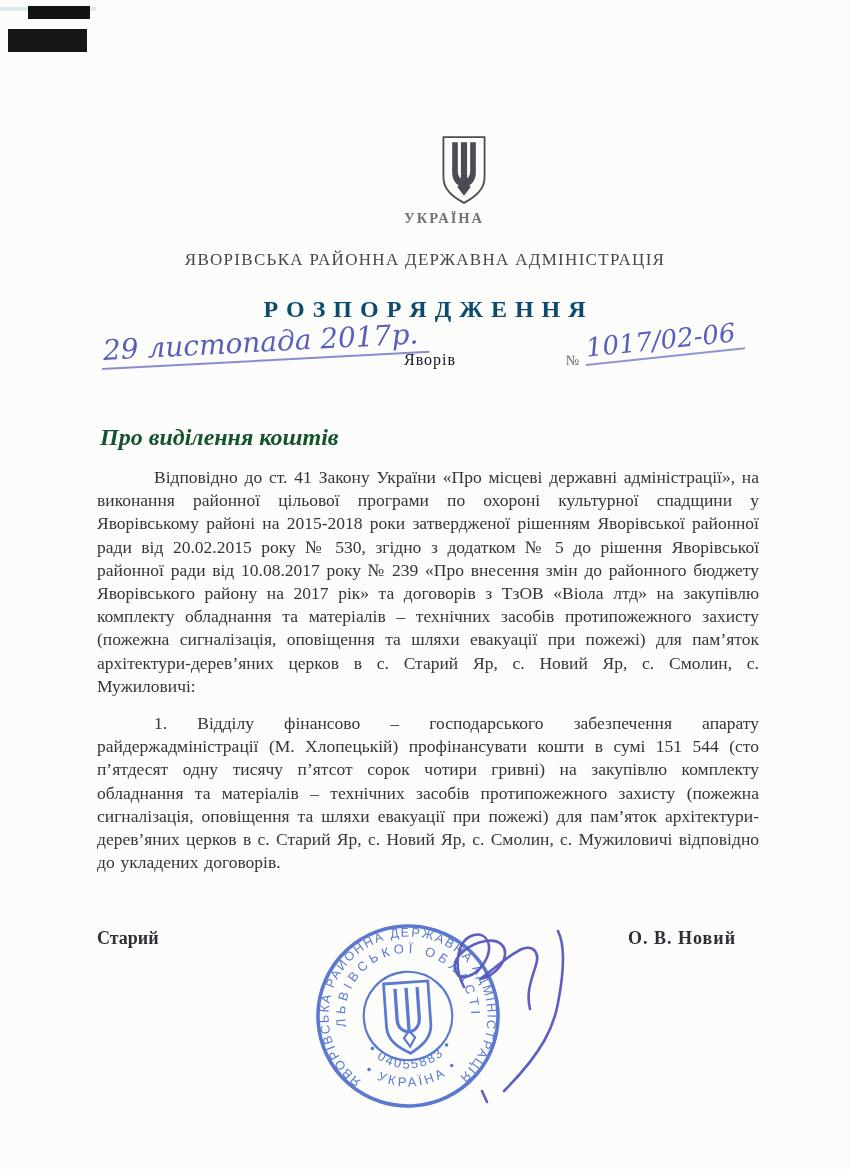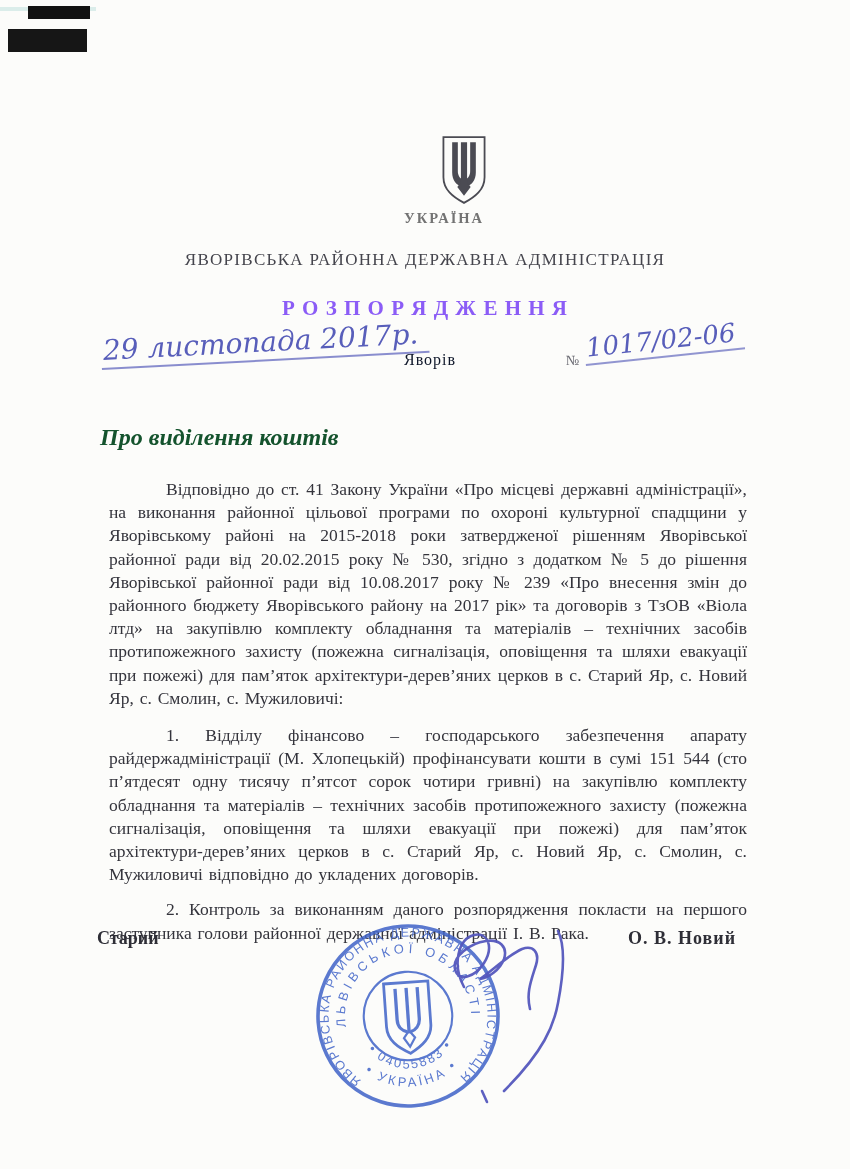--- a/index.html
+++ b/index.html
@@ -15,39 +15,39 @@
   .scan-mark-2 { position:absolute; left:8px; top:29px; width:79px; height:23px; background:#161616; }
 
   
   .emblem { position:absolute; left:437px; top:134px; width:54px; height:72px; }
   .emblem-label { position:absolute; left:404px; top:210px; width:120px;
     text-align:left; font-weight:bold; font-size:14.5px; letter-spacing:2px; color:#737373; }
 
   .org-title { position:absolute; left:0; top:250px; width:100%; text-align:center;
     font-size:17px; letter-spacing:1.3px; color:#45454d; }
   .doc-type { position:absolute; left:0; top:296px; width:100%; text-align:center;
-    font-size:21px; font-weight:bold; letter-spacing:1px; color:#8b5cf6; }
+    font-size:24px; font-weight:bold; letter-spacing:1px; color:#0c4a6e; }
 
   
   .hw { font-family:"DejaVu Serif", serif; font-style:italic; color:#585eba; }
   .hw-date { position:absolute; left:102px; top:334px; font-size:28px;
     transform:rotate(-3deg); transform-origin:left bottom;
     border-bottom:2px solid rgba(88,94,186,.7); padding:0 10px 1px 2px; white-space:nowrap; }
   .place { position:absolute; left:404px; top:351px; font-size:16px; color:#0f172a; letter-spacing:1px; }
   .num-label { position:absolute; left:566px; top:353px; font-size:14px; color:#6a6a72; }
   .hw-num { position:absolute; left:586px; top:333px; font-size:26px;
     transform:rotate(-6deg); transform-origin:left bottom;
     border-bottom:2px solid rgba(88,94,186,.65); padding:0 8px 1px 2px; white-space:nowrap; }
 
   .subject { position:absolute; left:100px; top:424px;
     font-weight:bold; font-style:italic; font-size:24px; color:#14532d; }
 
   .body-text { position:absolute; left:97px; top:466px; width:662px;
     font-size:17.5px; line-height:23.2px; text-align:justify; color:#34343c; word-spacing:1.5px; }
-  .body-text p { margin:12px; text-indent:57px; }
+  .body-text p { margin:0; text-indent:57px; }
   .body-text p.intro { margin-bottom:14px; }
 
   .sign-title { position:absolute; left:97px; top:928px; font-weight:bold; font-size:18px; color:#2e2e36; }
   .sign-name  { position:absolute; left:628px; top:928px; font-weight:bold; font-size:18px;
     letter-spacing:1px; color:#2e2e36; }
 
   .stamp { position:absolute; left:258px; top:866px; width:300px; height:300px;
     transform:rotate(-4deg); opacity:.85; }
   .stamp text { font-family:"Liberation Sans", sans-serif; fill:#3f63c8; }
   .stamp .ring1 { font-size:8.4px; letter-spacing:1.2px; }
@@ -79,21 +79,20 @@
   <span class="hw hw-date">29 листопада 2017р.</span>
   <span class="place">Яворів</span>
   <span class="num-label">№</span>
   <span class="hw hw-num">1017/02-06</span>
 
   <div class="subject">Про виділення коштів</div>
 
   <div class="body-text">
     <p class="intro">Відповідно до ст. 41 Закону України «Про місцеві державні адміністрації», на виконання районної цільової програми по охороні культурної спадщини у Яворівському районі на 2015-2018 роки затвердженої рішенням Яворівської районної ради від 20.02.2015 року № 530, згідно з додатком № 5 до рішення Яворівської районної ради від 10.08.2017 року № 239 «Про внесення змін до районного бюджету Яворівського району на 2017 рік» та договорів з ТзОВ «Віола лтд» на закупівлю комплекту обладнання та матеріалів – технічних засобів протипожежного захисту (пожежна сигналізація, оповіщення та шляхи евакуації при пожежі) для пам’яток архітектури-дерев’яних церков в с. Старий Яр, с. Новий Яр, с. Смолин, с. Мужиловичі:</p>
     <p>1. Відділу фінансово – господарського забезпечення апарату райдержадміністрації (М. Хлопецькій) профінансувати кошти в сумі 151 544 (сто п’ятдесят одну тисячу п’ятсот сорок чотири гривні) на закупівлю комплекту обладнання та матеріалів – технічних засобів протипожежного захисту (пожежна сигналізація, оповіщення та шляхи евакуації при пожежі) для пам’яток архітектури-дерев’яних церков в с. Старий Яр, с. Новий Яр, с. Смолин, с. Мужиловичі відповідно до укладених договорів.</p>
-    <p>2. Контроль за виконанням даного розпорядження покласти на першого заступника голови районної державної адміністрації І. В. Рака.</p>
   </div>
 
   <span class="sign-title">Старий</span>
   <span class="sign-name">О. В. Новий</span>
 
   <svg class="stamp" viewBox="0 0 200 200">
     <defs>
       <path id="rt1" d="M100,153 a53,53 0 1 1 0,-106 a53,53 0 1 1 0,106"></path>
       <path id="rt2" d="M100,142 a42,42 0 1 1 0,-84 a42,42 0 1 1 0,84"></path>
       <path id="rb1" d="M53,100 a47,47 0 1 0 94,0 a47,47 0 1 0 -94,0"></path>

